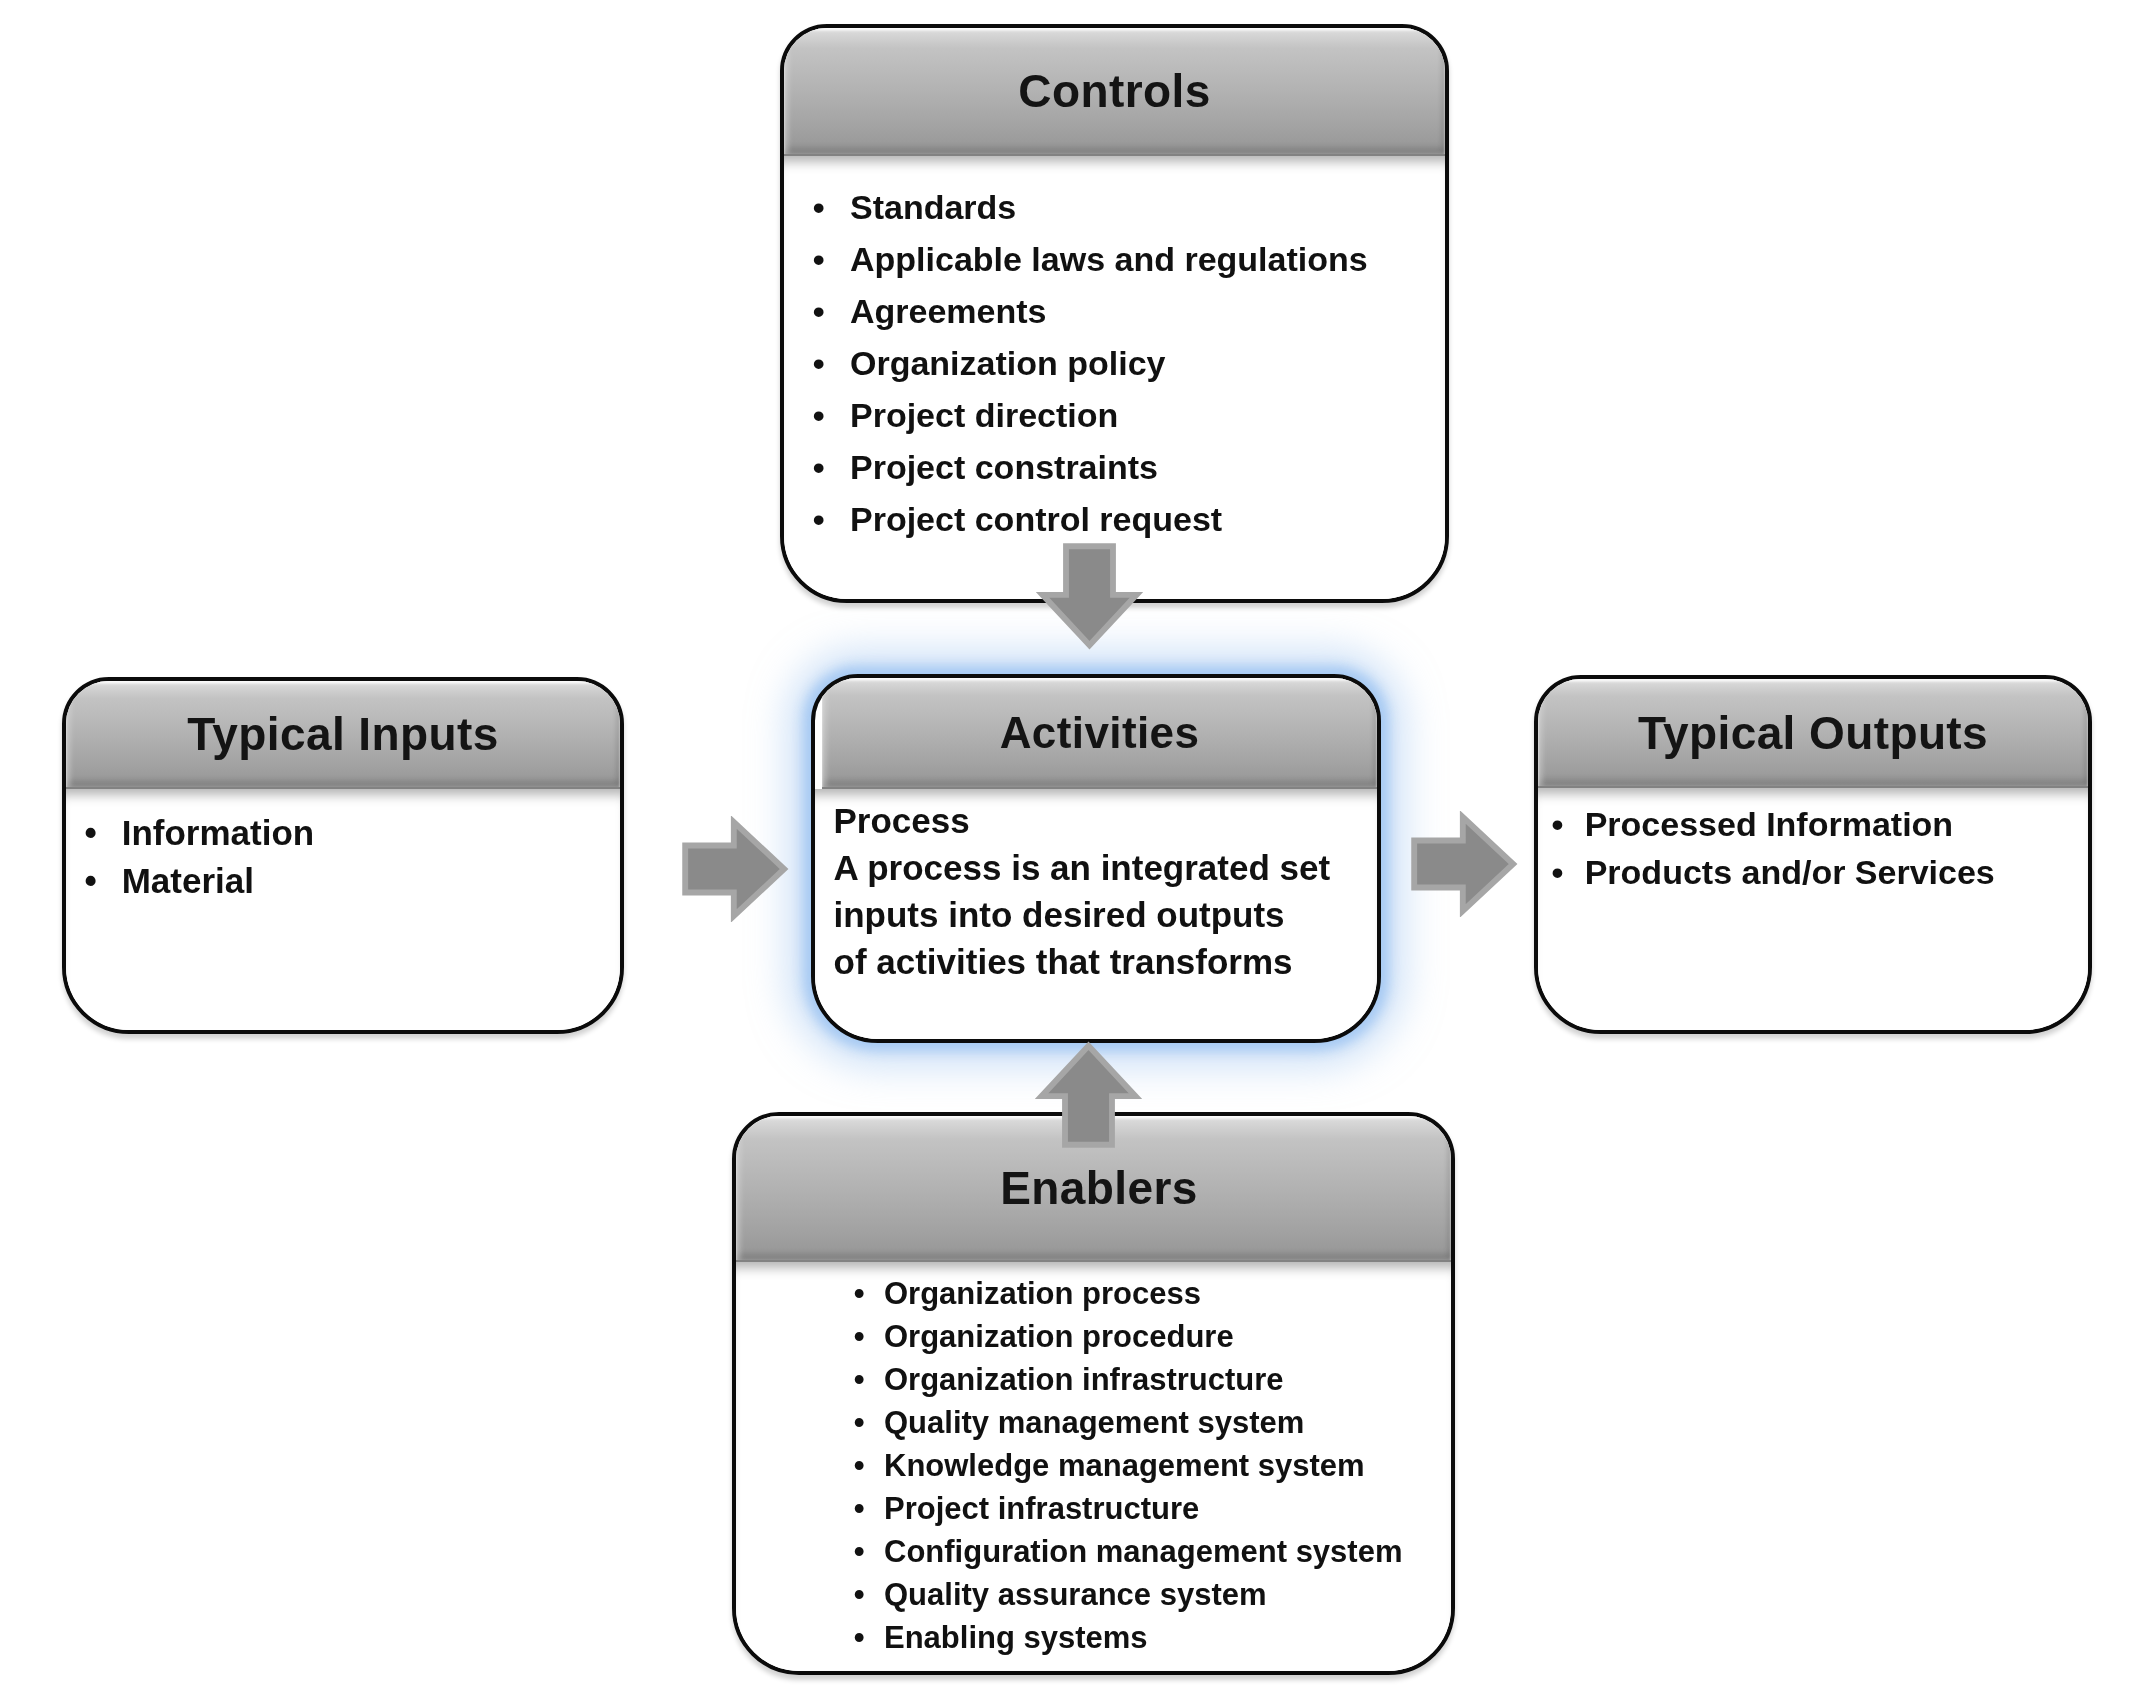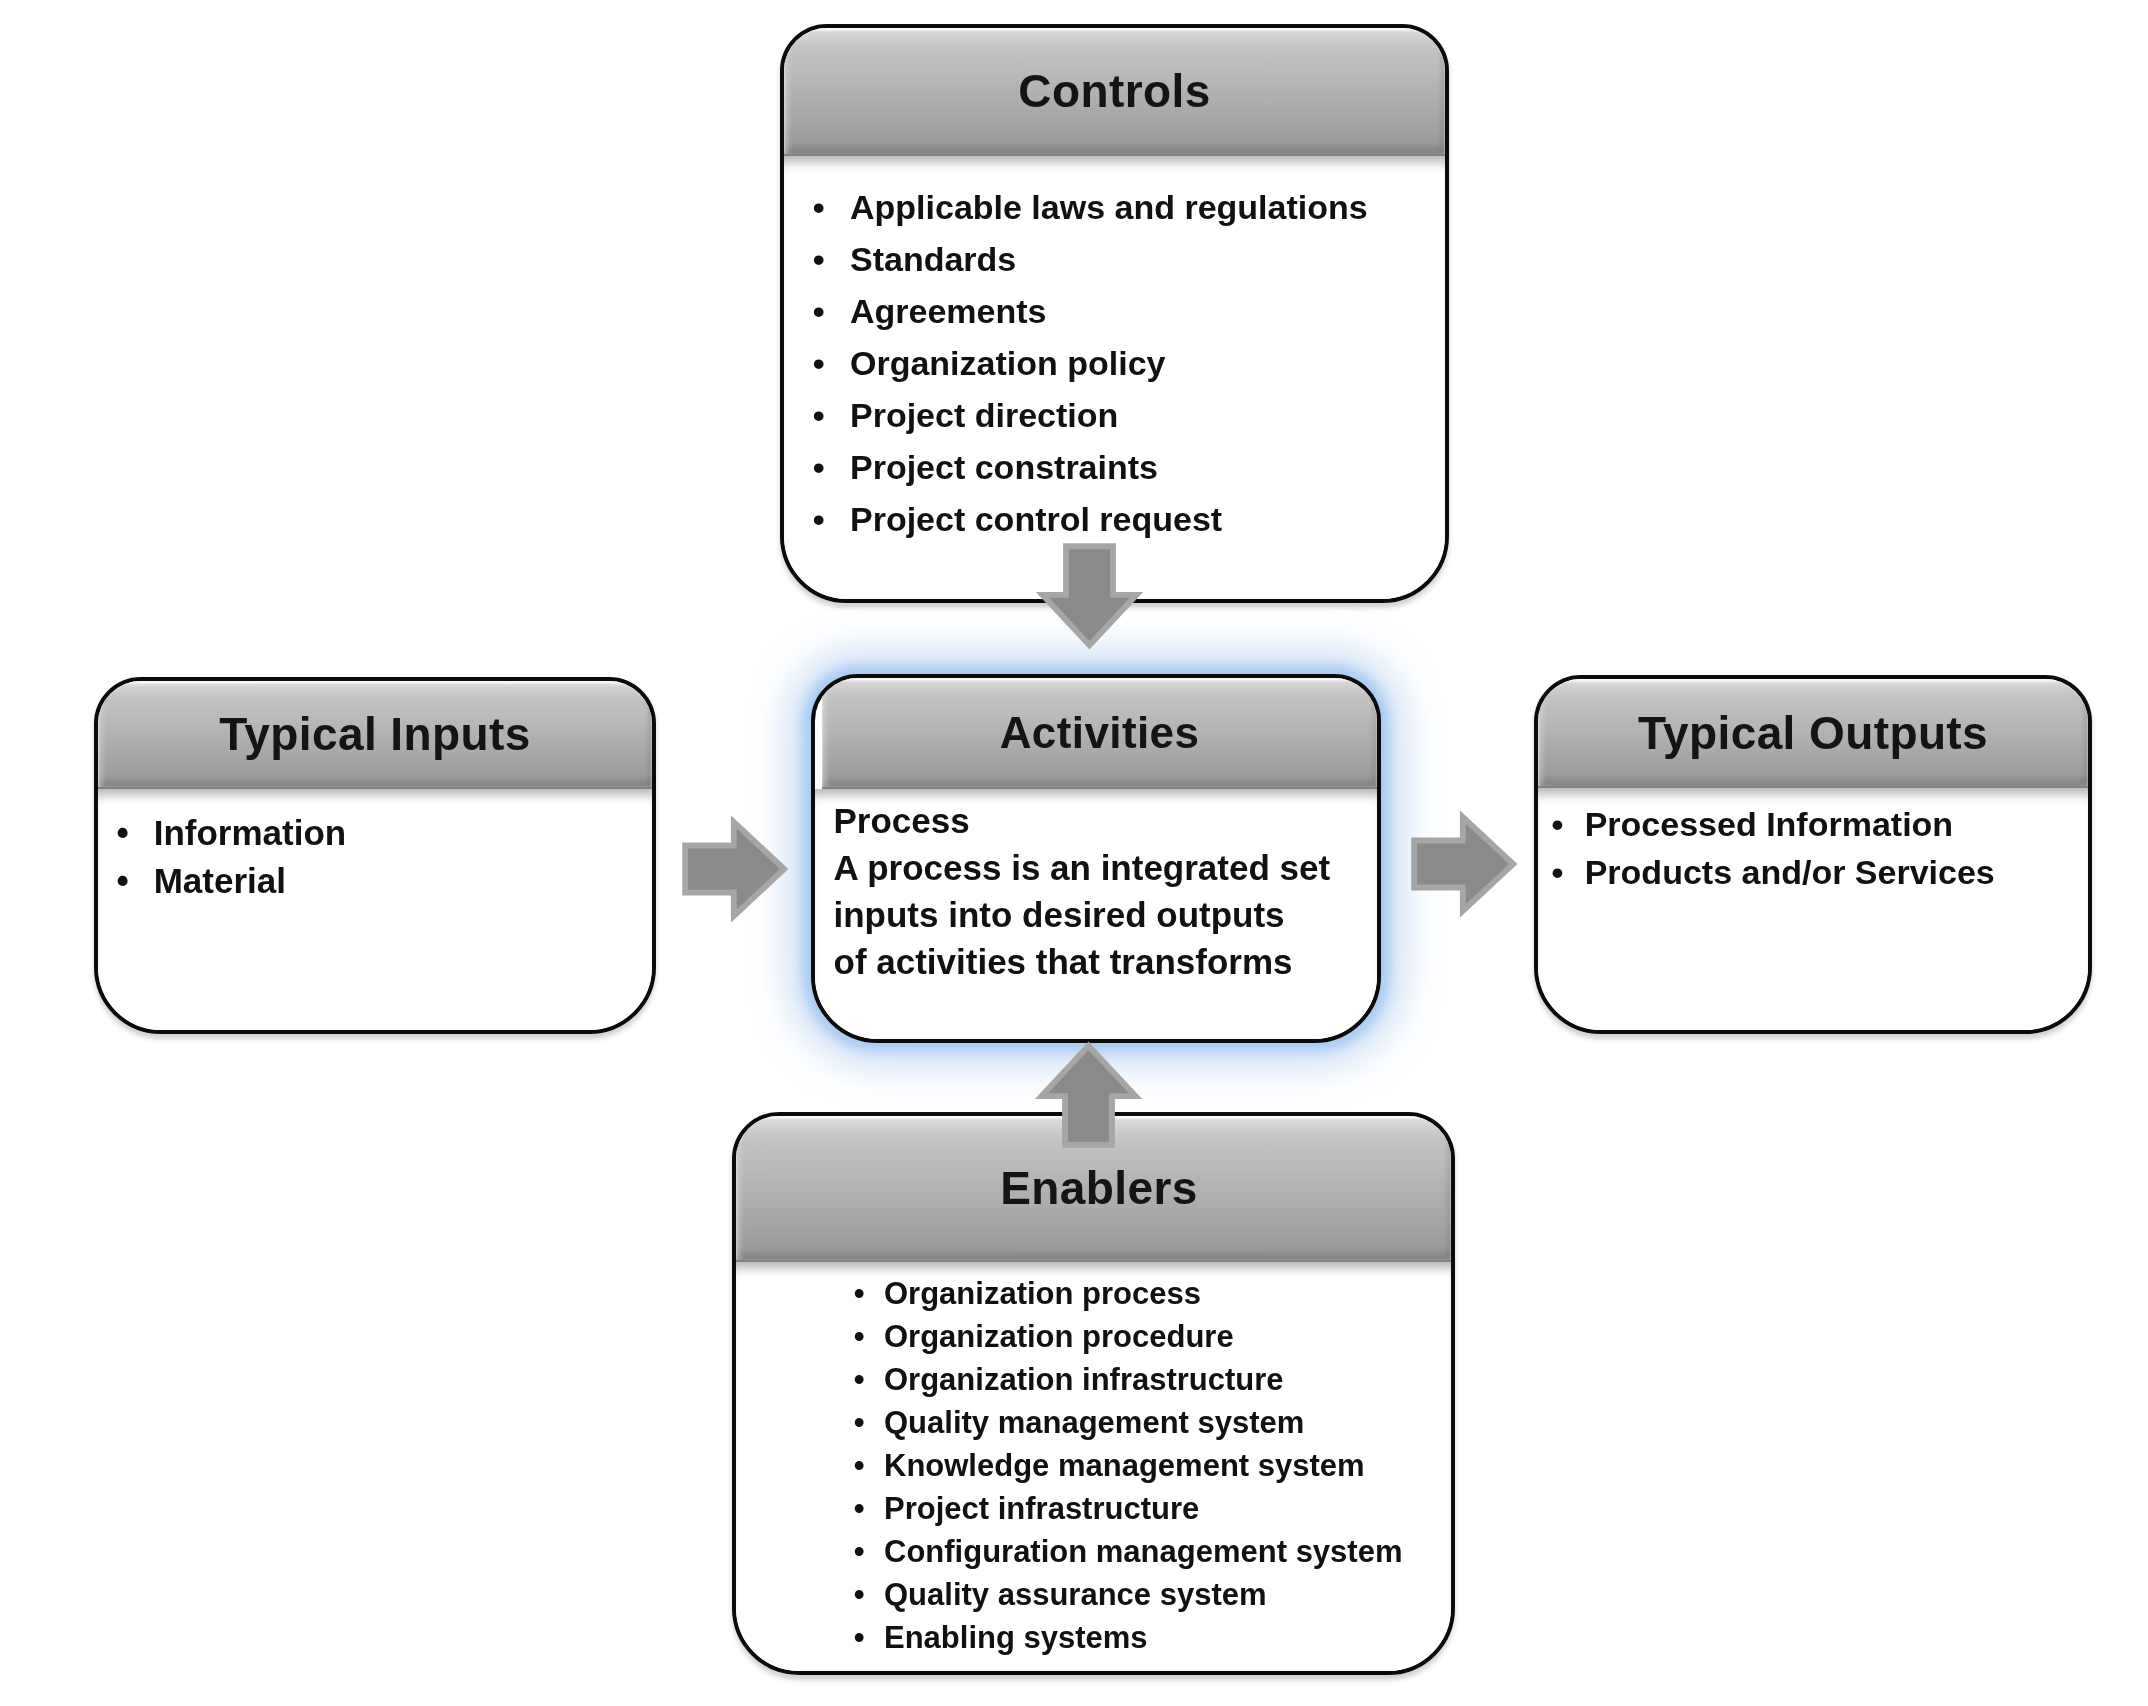--- a/index.html
+++ b/index.html
@@ -49,21 +49,21 @@
   }
   
   .bullets{list-style:none;margin:0;}
   .bullets li{position:relative;padding-left:44px;}
   .bullets li::before{content:"\2022";position:absolute;left:6.7px;top:0;}
   
   .panel--controls{left:780px;top:23.5px;width:661px;height:571px;}
   .panel--controls .panel-header{height:126px;}
   .panel--controls .bullets{padding:25px 15px 0 22px;font-size:34px;line-height:52px;}
 
-  .panel--inputs{left:94px;top:677px;width:554px;height:349px;}
+  .panel--inputs{left:62px;top:677px;width:554px;height:349px;}
   .panel--inputs .panel-header{height:106px;}
   .panel--inputs .bullets{padding:20px 11.7px 0 11.7px;font-size:35px;line-height:48px;}
 
   .panel--activities{
     left:811px;top:674px;width:562px;height:361px;
     z-index:2;
     box-shadow:
       0 0 11.7px 7.6px rgba(164,200,242,.95),
       0 0 37px 25px rgba(164,200,242,.50);
   }
@@ -102,22 +102,22 @@
 <body>
 
 <div class="canvas">
 
   <section class="panel panel--controls">
     <div class="panel-header">
       <span class="panel-title">Controls</span>
     </div>
     <div class="panel-body">
       <ul class="bullets">
+          <li>Standards</li>
           <li>Applicable laws and regulations</li>
-          <li>Standards</li>
           <li>Agreements</li>
           <li>Organization policy</li>
           <li>Project direction</li>
           <li>Project constraints</li>
           <li>Project control request</li>
         </ul>
     </div>
   </section>
 
   <section class="panel panel--inputs">

